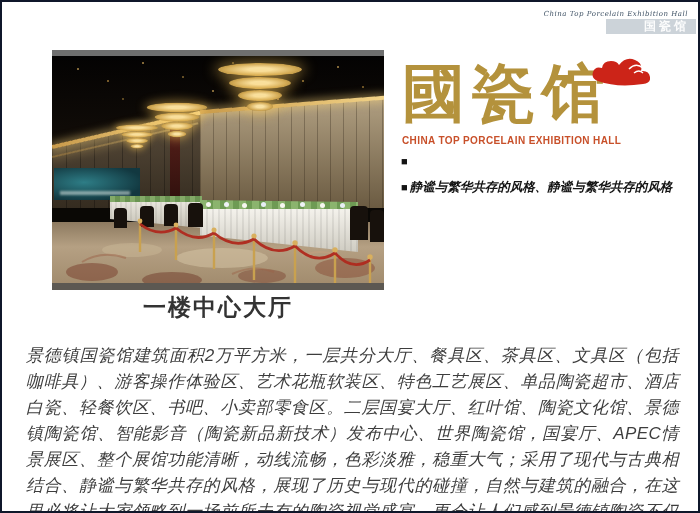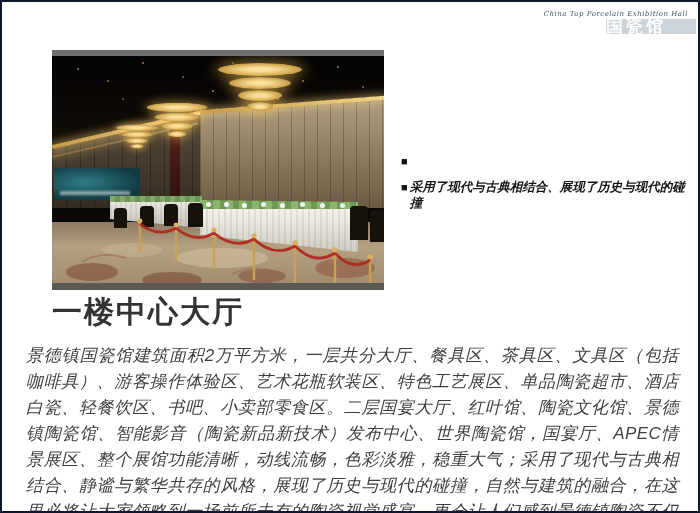--- a/index.html
+++ b/index.html
@@ -4,21 +4,21 @@
 <style>
   html,body{margin:0;padding:0;background:#fff;}
   .page{position:relative;width:700px;height:513px;background:#fff;overflow:hidden;
         border:2px solid #0f172a;box-sizing:border-box;
         font-family:"Liberation Sans","DejaVu Sans",sans-serif;}
 
   
   .wm-script{position:absolute;top:8px;right:10px;font-family:"DejaVu Serif",serif;
              font-style:italic;font-size:7px;color:#3f5265;letter-spacing:.5px;}
   .wm-badge{position:absolute;top:17px;right:2px;width:90px;height:15px;background:#ccd3d9;
-            color:rgba(255,255,255,.92);font-size:17px;line-height:15px;text-align:left;
+            color:rgba(255,255,255,.92);font-size:12px;line-height:15px;text-align:right;
             padding-right:7px;letter-spacing:3px;box-sizing:border-box;font-weight:bold;}
 
   
   .photo{position:absolute;left:50px;top:48px;width:332px;height:240px;background:#0a0805;overflow:hidden;}
   .strip-top{position:absolute;left:0;top:0;width:332px;height:6px;background:#6f6f6f;z-index:9;}
   .strip-bottom{position:absolute;left:0;top:233px;width:332px;height:7px;background:#5c5852;z-index:9;}
   .ceiling{position:absolute;left:0;top:0;width:332px;height:122px;
            background:linear-gradient(#030202,#16100a);}
   .ceil-dots{position:absolute;left:0;top:0;width:2px;height:2px;border-radius:50%;background:#caa256;opacity:.85;
      box-shadow:25px 18px 0 #caa256,55px 30px 0 #b3883f,90px 12px 0 #caa256,130px 26px 0 #9a7838,
@@ -86,22 +86,22 @@
   .logo-cloud{position:absolute;left:186px;top:-4px;}
   .logo-en{margin-top:5px;font-size:10px;font-weight:bold;color:#c8502a;letter-spacing:.4px;}
 
   
   .bullets{position:absolute;left:399px;top:151px;width:295px;}
   .bullet{display:flex;align-items:flex-start;margin-bottom:10px;
      font-size:12.5px;font-weight:bold;font-style:italic;color:#141414;line-height:16px;}
   .bmark{margin-right:2px;font-style:normal;font-size:11px;}
 
   
-  .caption{position:absolute;left:50px;top:290px;width:332px;
-     font-size:30px;font-weight:bold;color:#333;letter-spacing:2px;}
+  .caption{position:absolute;left:50px;top:290px;width:332px;text-align:center;
+     font-size:23px;font-weight:bold;color:#333;letter-spacing:2px;}
   .body-text{position:absolute;left:24px;top:324px;width:653px;
      font-size:17px;line-height:26px;color:#3d3d3d;font-style:italic;
      text-align:justify;letter-spacing:.4px;}
 </style>
 </head>
 <body>
 
 <div class="page">
 
   <div class="wm-script">China Top Porcelain Exhibition Hall</div>
@@ -195,28 +195,37 @@
         <path d="M202 189 Q222 208 243 196"></path>
         <path d="M243 196 Q263 216 283 203"></path>
         <path d="M283 203 Q300 222 318 210"></path>
       </g>
     </svg>
 
     <div class="strip-top"></div>
     <div class="strip-bottom"></div>
   </div>
 
+  <div class="logo">
+    <div class="logo-hanzi">國瓷馆</div>
+    <svg class="logo-cloud" width="62" height="34" viewBox="0 0 62 34">
+      <path d="M10 27 q-7-2-5-9 q2-6 9-4 q1-7 9-7 q6 0 8 4 q7-9 16-5 q8 3 6 11 q8-1 9 6 q1 6-7 7 q-26 4-45-3z" fill="#cc2418"></path>
+      <path d="M41 15 q7-7 14-1" stroke="#fff" stroke-width="1.6" fill="none"></path>
+      <path d="M46 19 q5-4 9 0" stroke="#fff" stroke-width="1.3" fill="none"></path>
+    </svg>
+    <div class="logo-en">CHINA TOP PORCELAIN EXHIBITION HALL</div>
+  </div>
 
   <div class="bullets">
     <div class="bullet">
       <span class="bmark">■</span>
     </div>
     <div class="bullet">
       <span class="bmark">■</span>
-      <span>采用了现代与古典相结合、展现了历史与现代的碰撞</span>
+      <span>静谧与繁华共存的风格、静谧与繁华共存的风格</span>
     </div>
   </div>
 
   <div class="caption">一楼中心大厅</div>
 
   <p class="body-text">景德镇国瓷馆建筑面积2万平方米，一层共分大厅、餐具区、茶具区、文具区（包括咖啡具）、游客操作体验区、艺术花瓶软装区、特色工艺展区、单品陶瓷超市、酒店白瓷、轻餐饮区、书吧、小卖部零食区。二层国宴大厅、红叶馆、陶瓷文化馆、景德镇陶瓷馆、智能影音（陶瓷新品新技术）发布中心、世界陶瓷馆，国宴厅、APEC情景展区、整个展馆功能清晰，动线流畅，色彩淡雅，稳重大气；采用了现代与古典相结合、静谧与繁华共存的风格，展现了历史与现代的碰撞，自然与建筑的融合，在这里必将让大家领略到一场前所未有的陶瓷视觉盛宴，更会让人们感到景德镇陶瓷不仅是传统的、民族的，而是世界的。</p>
 
 </div>
 
 </body></html>

